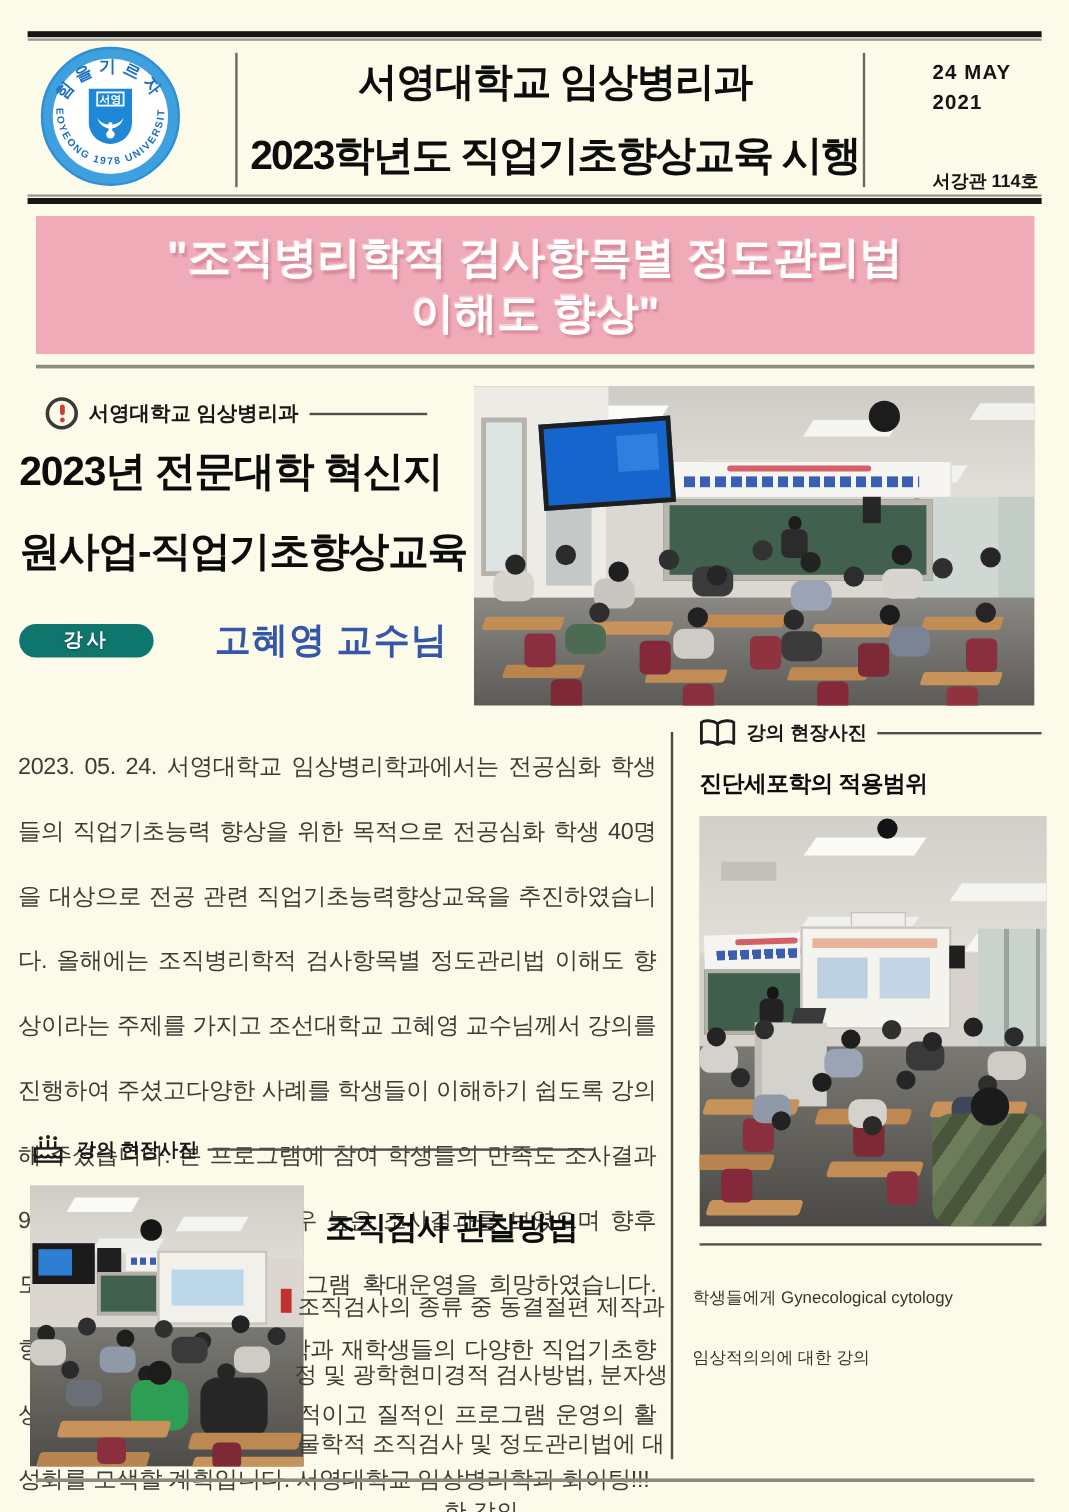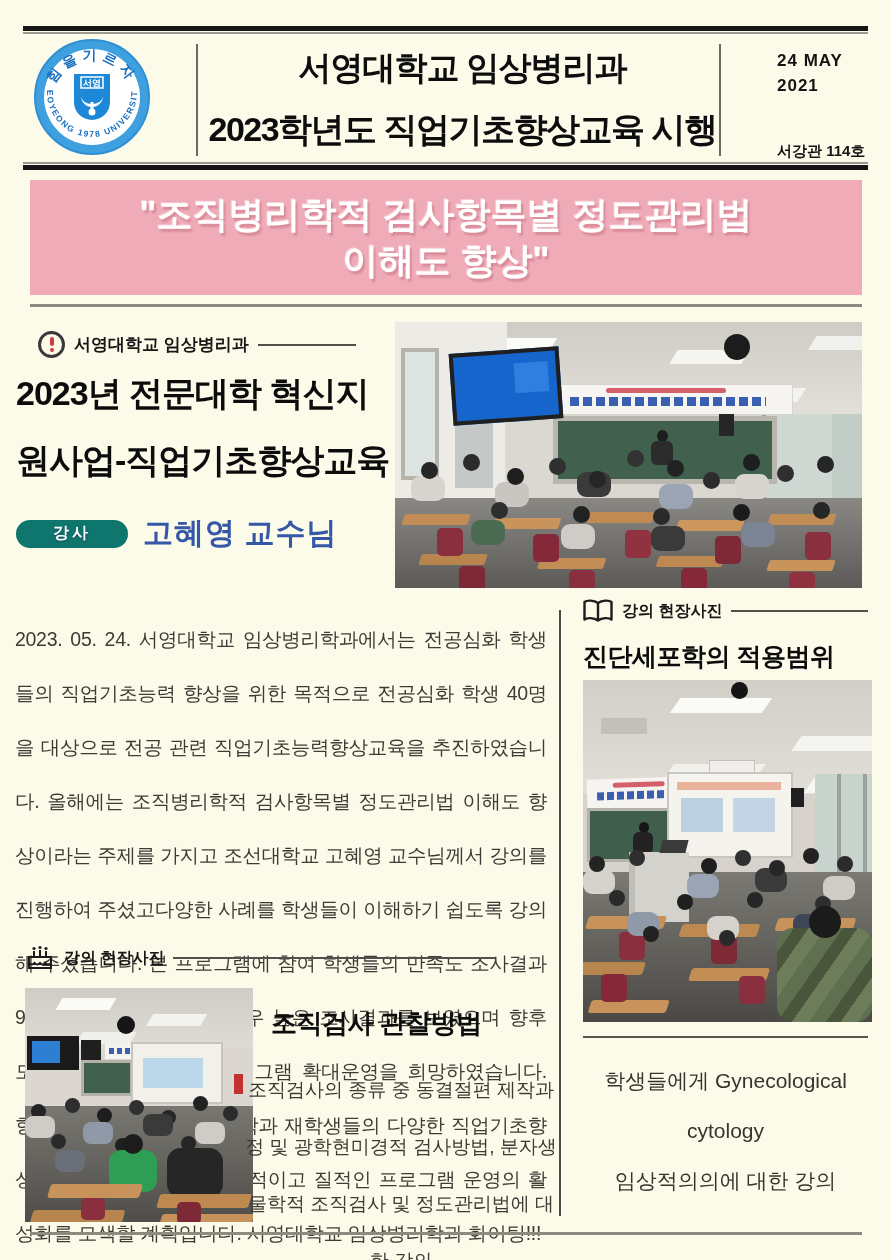--- a/index.html
+++ b/index.html
@@ -30,28 +30,28 @@
   .label-line{flex:1;height:2px;background:#51514c;}
   .alert-icon{width:21px;height:21px;border:3px solid #3a3a3a;border-radius:50%;position:relative;flex:0 0 auto;}
   .alert-icon::before{content:"";position:absolute;left:8.5px;top:3px;width:4px;height:9px;background:#d23b3b;border-radius:2px;}
   .alert-icon::after{content:"";position:absolute;left:8.5px;top:14px;width:4px;height:4px;background:#d23b3b;border-radius:50%;}
 
   
   .feature-heading{font-size:34px;font-weight:900;letter-spacing:-1px;color:#0c0c0c;line-height:67px;margin:0;}
   .badge{display:flex;align-items:center;justify-content:center;width:112px;height:28px;border-radius:15px;
          background:#0f766e;color:#ffffff;font-size:16px;font-weight:900;letter-spacing:3px;
          text-shadow:0 1px 2px rgba(25,35,80,.55);}
-  .lect-name{font-family:"Liberation Serif", serif;font-size:30px;font-weight:700;color:#3557A8;letter-spacing:1px;}
+  .lect-name{font-family:"Liberation Serif", serif;font-size:30px;font-weight:700;color:#3557A8;letter-spacing:1px;margin-left:36px;}
 
   
   .article p{margin:0;font-size:19.5px;line-height:54px;color:#3c3b36;text-align:justify;word-break:break-all;letter-spacing:-0.3px;}
 
   
-  .side-heading{font-size:25px;font-weight:900;letter-spacing:-0.5px;color:#0c0c0c;margin:0;}
-  .caption{font-size:21px;line-height:50px;color:#35342f;text-align:center;word-break:keep-all;margin:0;}
+  .side-heading{font-size:19px;font-weight:900;letter-spacing:-0.5px;color:#0c0c0c;margin:0;}
+  .caption{font-size:14px;line-height:50px;color:#35342f;text-align:left;word-break:keep-all;margin:0;}
 
   
   .bottom-heading{font-size:26px;font-weight:900;letter-spacing:-0.5px;color:#0c0c0c;margin:16px;}
   .bottom-body{font-size:19px;line-height:57px;color:#3c3b36;text-align:center;word-break:break-all;margin:20px 0 0 0;}
 
   
   .icon-svg{display:block;}
 
   
   .photo{position:absolute;overflow:hidden;background:#b9b5ae;}

